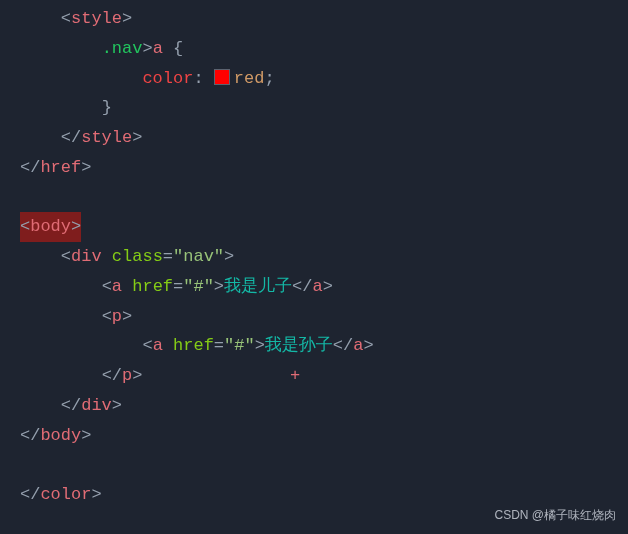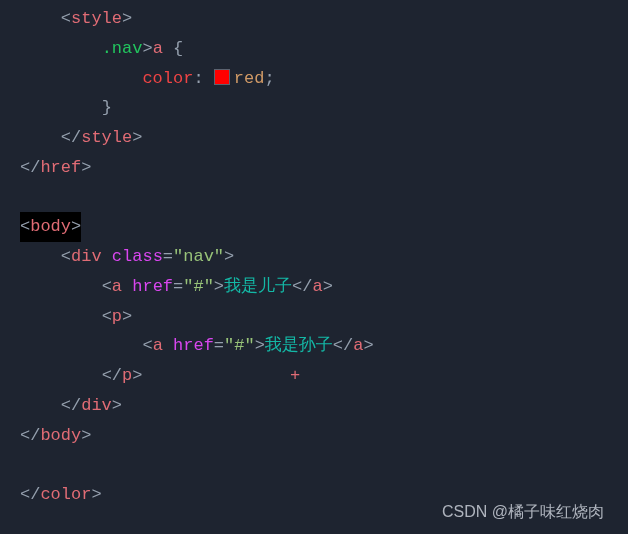--- a/index.html
+++ b/index.html
@@ -18,52 +18,52 @@
       overflow: hidden;
       padding: 4px 0;
       position: relative;
     }
     .code-line {
       white-space: pre;
       padding-left: 20px;
     }
     .punct { color: #95a0ae; }
     .tag-name { color: #e06c75; }
-    .attr-name { color: #d946ef; }
+    .attr-name { color: #84cc16; }
     .attr-value { color: #98c379; }
     .selector { color: #22c55e; }
     .selector-tag { color: #e06c75; }
     .prop-name { color: #ef4444; }
     .prop-value { color: #d19a66; text-align: right; }
     .text-content { color: #14b8a6; }
     .color-swatch {
       display: inline-block;
       width: 16px;
       height: 16px;
       background: #ff0000;
       border: 1px solid #5c6370;
       vertical-align: middle;
       margin-right: 4px;
       position: relative;
       top: -1px;
     }
     .highlight-body {
-      background: #000000;
+      background: #7f1d1d;
       display: inline-block;
     }
     .cursor-marker {
       color: #e06c75;
       position: absolute;
     }
     .watermark {
       position: absolute;
       bottom: 8px;
-      right: 24px;
+      right: 12px;
       color: #c8cdd6;
-      font-size: 16px;
+      font-size: 12px;
       font-family: sans-serif;
       opacity: 0.85;
     }
   </style>
 </head>
 <body>
 
 <div class="code-line"><span class="punct">    </span><span class="punct">&lt;</span><span class="tag-name">style</span><span class="punct">&gt;</span></div>
 
 <div class="code-line"><span>        </span><span class="selector">.nav</span><span class="punct">&gt;</span><span class="selector-tag">a</span><span> </span><span class="punct">{</span></div>

